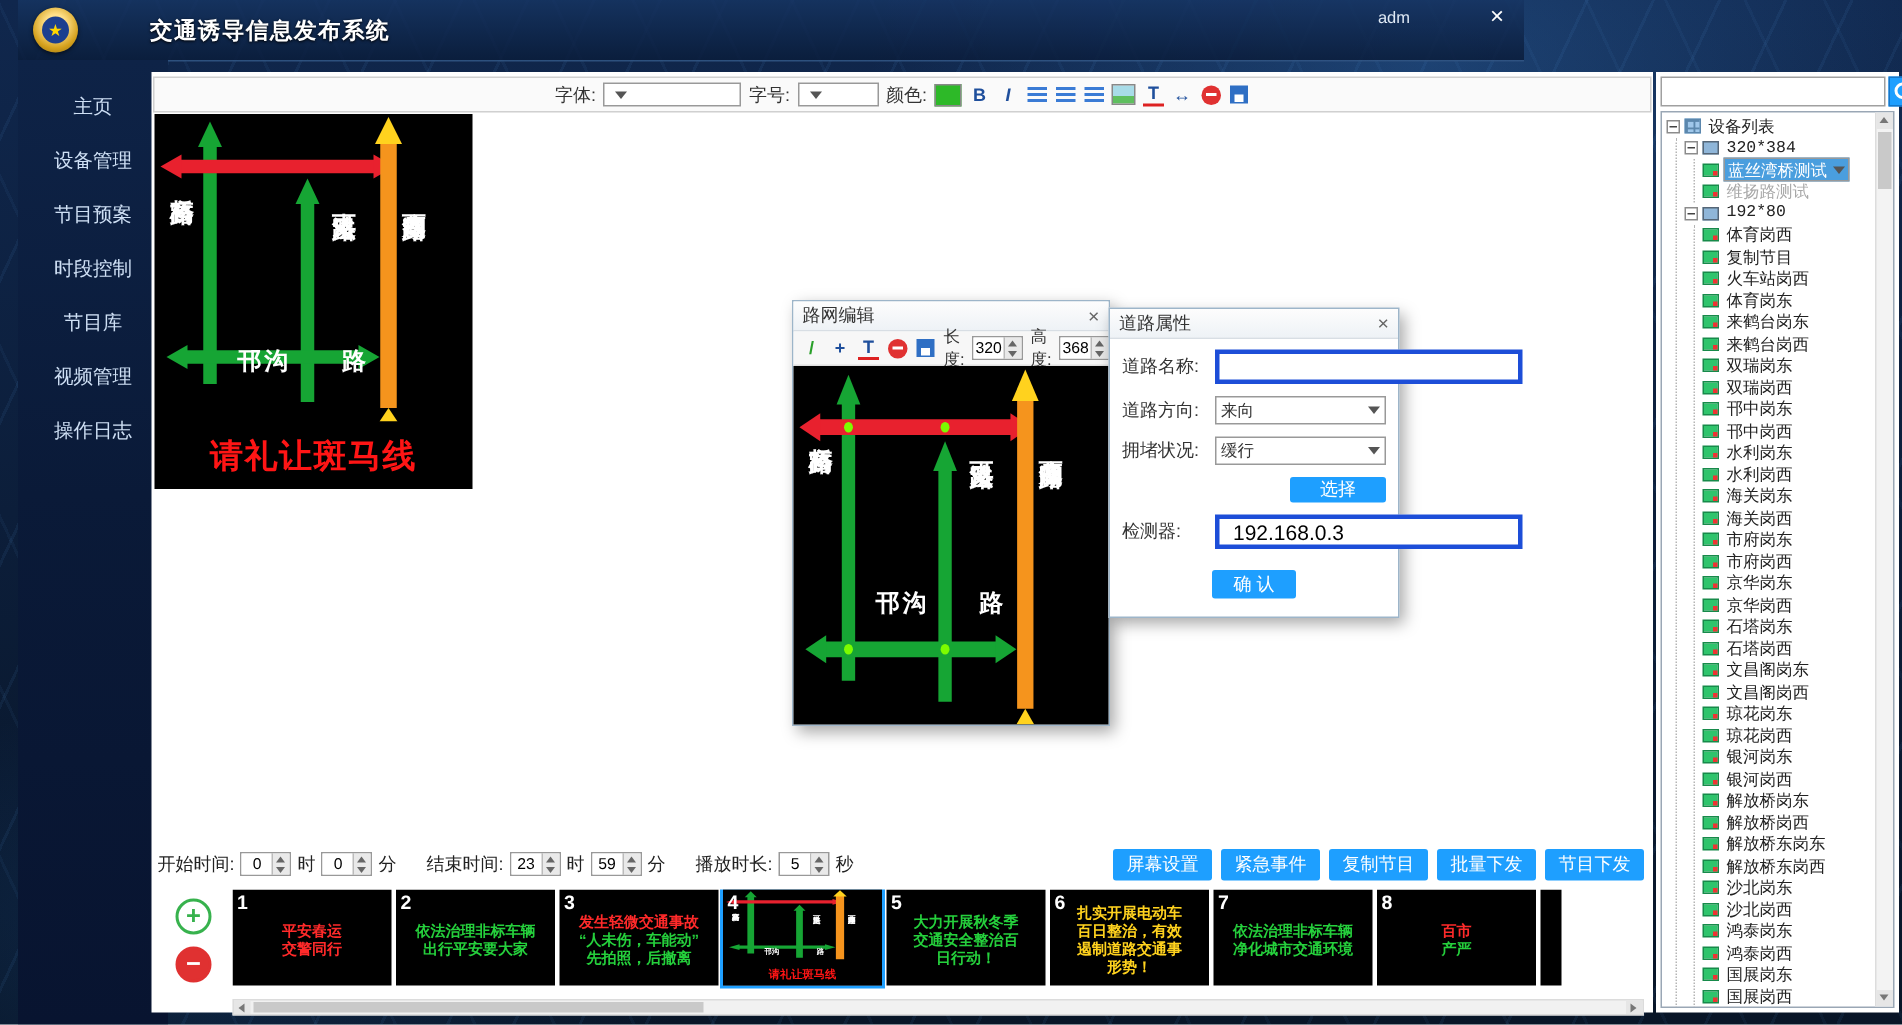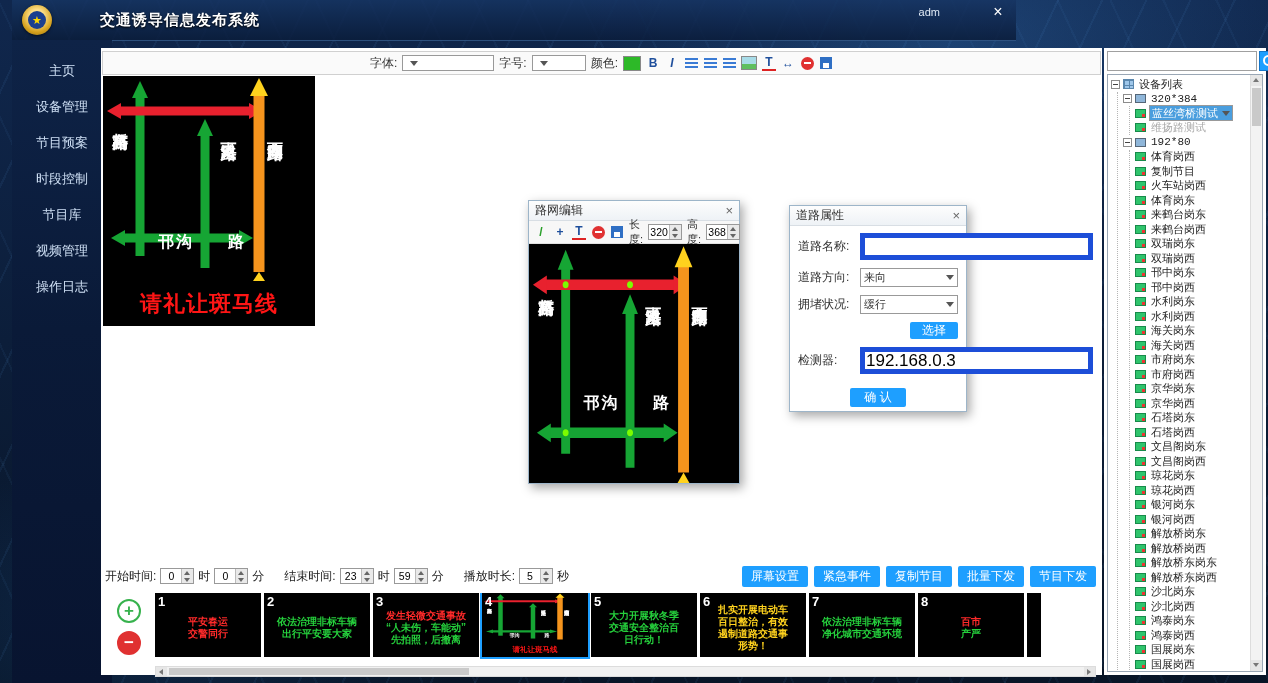--- a/index.html
+++ b/index.html
@@ -79,31 +79,31 @@
     border-bottom:1px solid #e0e0e0;font-size:11px;color:#333;}
   .re-canvas{height:239px;}
   .spin{display:inline-flex;align-items:stretch;border:1px solid #999;background:#fff;height:16px;box-sizing:border-box;}
   .spin input{width:20px;border:0;font-size:10.5px;text-align:center;padding:0;outline:none;font-family:inherit;}
   .spin .ar{display:flex;flex-direction:column;width:11px;border-left:1px solid #bbb;}
   .spin .ar i{flex:1;background:#e9e9e9;position:relative;}
   .spin .ar i.up::before{content:"";position:absolute;left:2px;top:2px;
     border-left:3px solid transparent;border-right:3px solid transparent;border-bottom:4px solid #666;}
   .spin .ar i.dn::before{content:"";position:absolute;left:2px;top:2px;
     border-left:3px solid transparent;border-right:3px solid transparent;border-top:4px solid #666;}
-  .dlg-props{left:688px;top:157px;width:178px;height:207px;}
+  .dlg-props{left:638px;top:157px;width:194px;height:207px;}
   .prop-body{padding:7px 8px;font-size:12px;color:#333;}
   .prow{display:flex;align-items:center;margin-bottom:8px;}
   .prow .plabel{width:62px;flex:none;}
-  .prow input{flex:1;height:17px;border:5px solid #1d4ed8;font-size:17px;padding:0 1px;outline:none;font-family:inherit;}
+  .prow input{flex:1;height:17px;border:3px solid #1d4ed8;font-size:14px;padding:0 9px;outline:none;font-family:inherit;}
   .prow .sel{flex:1;height:19px;}
   .prow.right{justify-content:flex-end;}
   .prow.center{justify-content:center;}
   .btn-blue{background:#1e9fff;color:#fff;font-size:12px;border:0;cursor:pointer;
     display:inline-flex;align-items:center;justify-content:center;border-radius:2px;font-family:inherit;}
-  .btn-sm{height:17px;padding:0 12px;}
+  .btn-sm{height:17px;padding:0 20px;}
   .btn-md{height:19px;padding:0 14px;}
   
   .pb{position:absolute;left:4px;right:6px;top:516px;height:24px;display:flex;align-items:center;
     gap:4px;font-size:12px;color:#222;}
   .pb .gap{width:12px;}
   .pb .flex{flex:1;}
   .pb-buttons{display:flex;gap:6px;}
   .pb-buttons .btn-blue{height:21px;padding:0 9px;}
   
   .strip{position:absolute;left:2px;right:2px;top:545px;height:68px;display:flex;}

